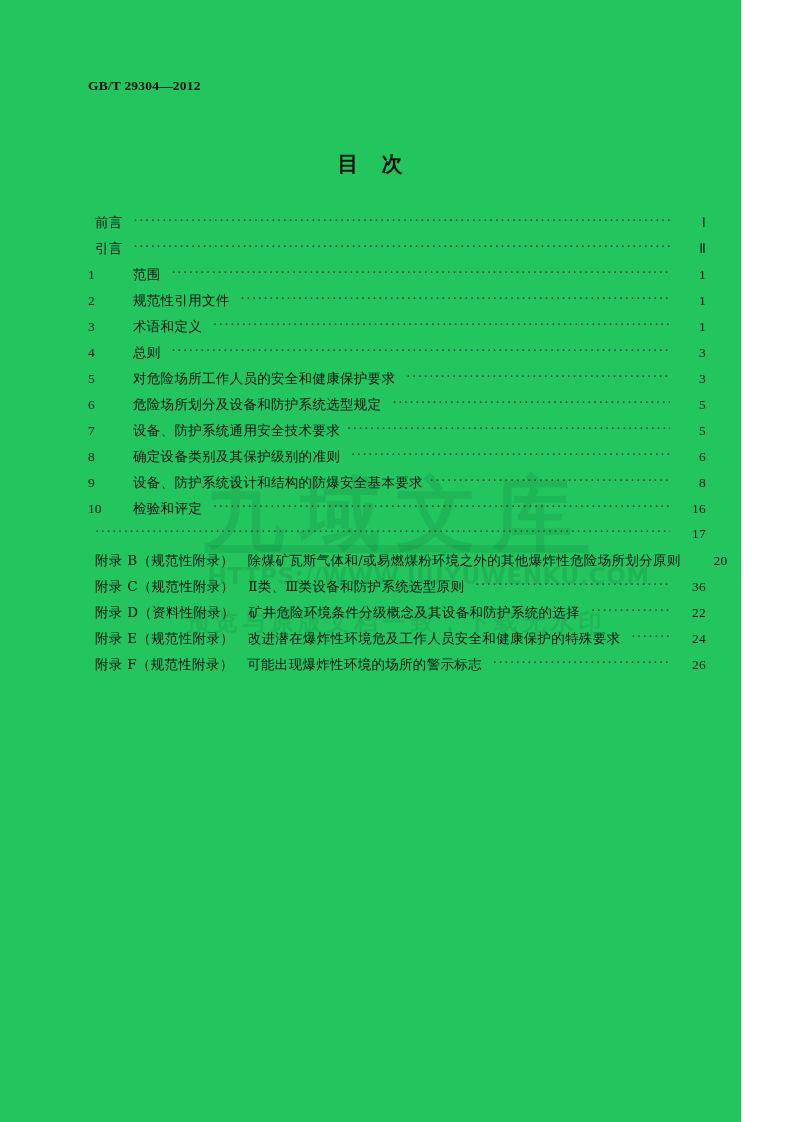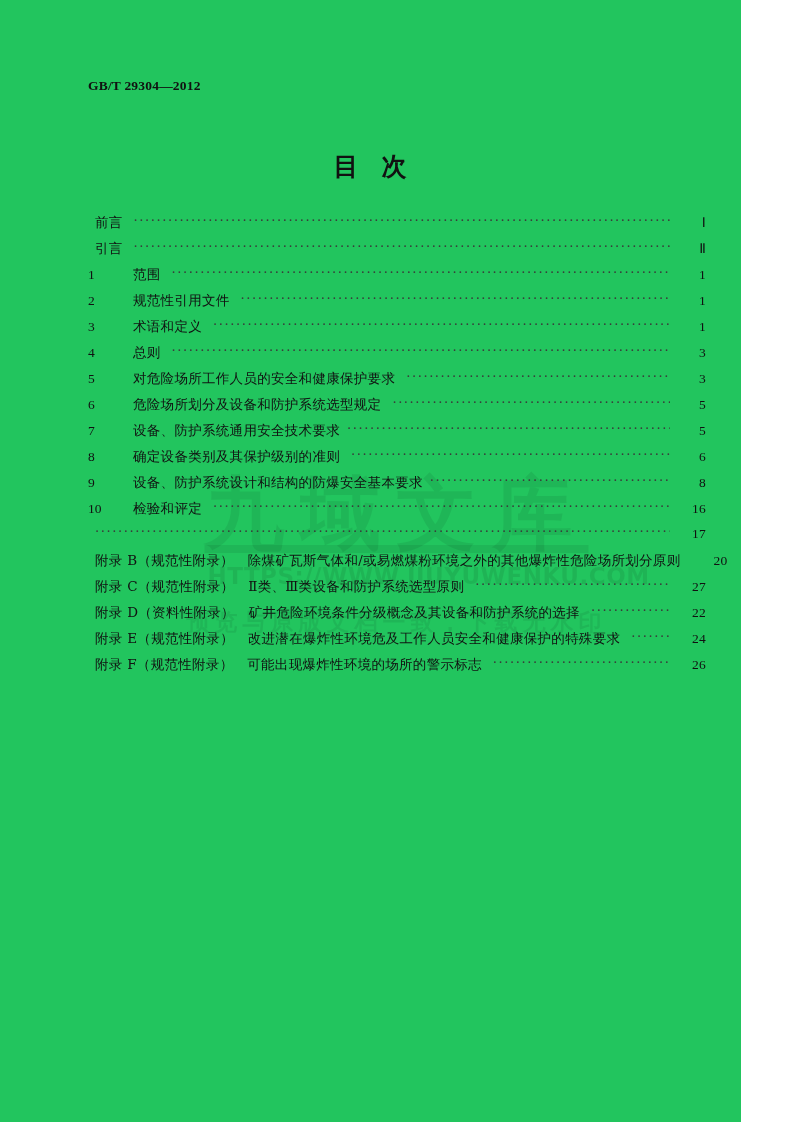--- a/index.html
+++ b/index.html
@@ -31,21 +31,21 @@
     white-space: nowrap;
   }
 
   
   #toc-title {
     position: absolute;
     left: 0;
     right: 0;
     top: 150px;
     text-align: center;
-    font-size: 25px;
+    font-size: 21px;
     font-weight: bold;
     letter-spacing: 1px;
     font-family: "DejaVu Serif", "Liberation Serif", serif;
   }
   #toc-title .gap { display: inline-block; width: 22px; }
 
   
   #watermark {
     position: absolute;
     left: 0;
@@ -250,21 +250,21 @@
       <div class="toc-row appendix">
         <span class="toc-num"></span>
         <span class="toc-label">附录 B（规范性附录）　除煤矿瓦斯气体和/或易燃煤粉环境之外的其他爆炸性危险场所划分原则</span>
         <span class="toc-leader">···········································································································································</span>
         <span class="toc-page">20</span>
       </div>
       <div class="toc-row appendix">
         <span class="toc-num"></span>
         <span class="toc-label">附录 C（规范性附录）　Ⅱ类、Ⅲ类设备和防护系统选型原则</span>
         <span class="toc-leader">···········································································································································</span>
-        <span class="toc-page">27</span>
+        <span class="toc-page">36</span>
       </div>
       <div class="toc-row appendix">
         <span class="toc-num"></span>
         <span class="toc-label">附录 D（资料性附录）　矿井危险环境条件分级概念及其设备和防护系统的选择</span>
         <span class="toc-leader">···········································································································································</span>
         <span class="toc-page">22</span>
       </div>
       <div class="toc-row appendix">
         <span class="toc-num"></span>
         <span class="toc-label">附录 E（规范性附录）　改进潜在爆炸性环境危及工作人员安全和健康保护的特殊要求</span>

